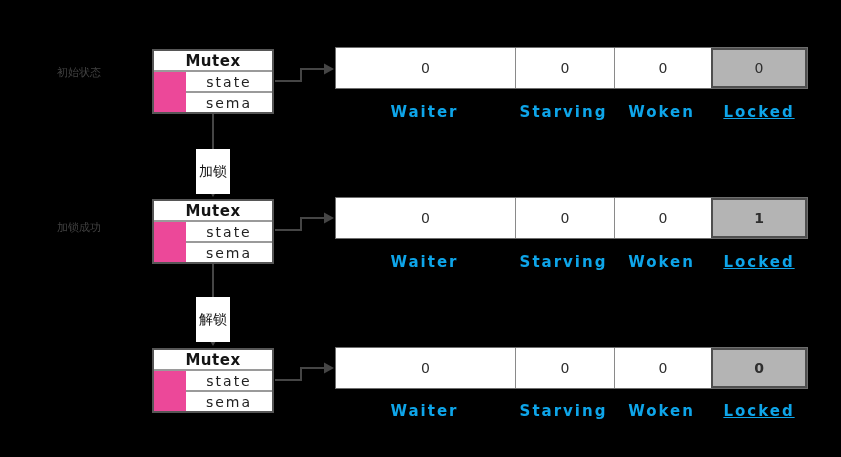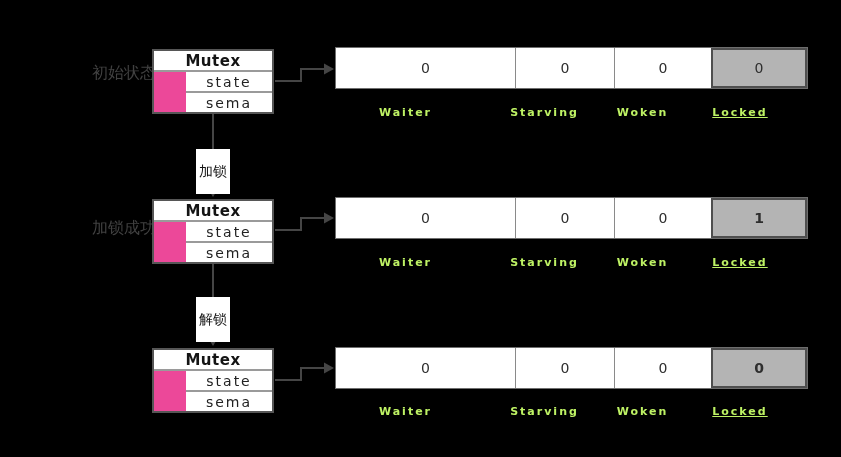--- a/index.html
+++ b/index.html
@@ -2,22 +2,22 @@
 <html><head>
 <meta charset="utf-8">
 <style>
   html,body{margin:0;padding:0;background:#000;}
   #canvas{
     position:relative;width:841px;height:457px;background:#000;overflow:hidden;
     font-family:"DejaVu Sans","Liberation Sans",sans-serif;
   }
   
   .row-label{
-    position:absolute;left:26px;width:130px;text-align:right;
-    color:#414141;font-size:16px;line-height:16px;z-index:3;
+    position:absolute;left:14px;width:130px;text-align:center;
+    color:#414141;font-size:11px;line-height:16px;z-index:3;
   }
   
   .mutex-box{
     position:absolute;left:152px;width:122px;box-sizing:border-box;
     border:2px solid #565656;background:#ec4899;z-index:3;text-align:center;
   }
   .mutex-row{
     height:19px;display:flex;align-items:center;justify-content:center;
     border-bottom:2px solid #9a9a9a;background:#fff;
   }
@@ -33,22 +33,22 @@
     box-sizing:border-box;display:flex;align-items:center;justify-content:center;
     background:#fff;font-size:14px;color:#2e2e2e;
   }
   .t-cell.c0{flex:0 0 179px;}
   .t-cell.c1{flex:0 0 99px;border-left:1px solid #8a8a8a;}
   .t-cell.c2{flex:0 0 97px;border-left:1px solid #8a8a8a;}
   .t-cell.c3{flex:0 0 96px;background:#b4b4b4;box-shadow:inset 0 0 0 2px #4f4f4f;}
   .t-cell.bold{font-weight:bold;}
   
   .col-labels{
-    position:absolute;left:316px;width:473px;display:flex;z-index:3;
-    color:#bef264;font-weight:bold;font-size:11px;letter-spacing:2px;line-height:15px;
+    position:absolute;left:335px;width:473px;display:flex;z-index:3;
+    color:#0ea5e9;font-weight:bold;font-size:15px;letter-spacing:2px;line-height:15px;
   }
   .col-labels span{display:block;text-align:center;}
   .col-labels .c0{flex:0 0 179px;}
   .col-labels .c1{flex:0 0 99px;}
   .col-labels .c2{flex:0 0 97px;}
   .col-labels .c3{flex:0 0 98px;text-decoration:underline;}
   
   .transition-label{
     position:absolute;left:213px;transform:translateX(-50%);
     background:#fff;color:#141414;font-size:14px;line-height:17px;

